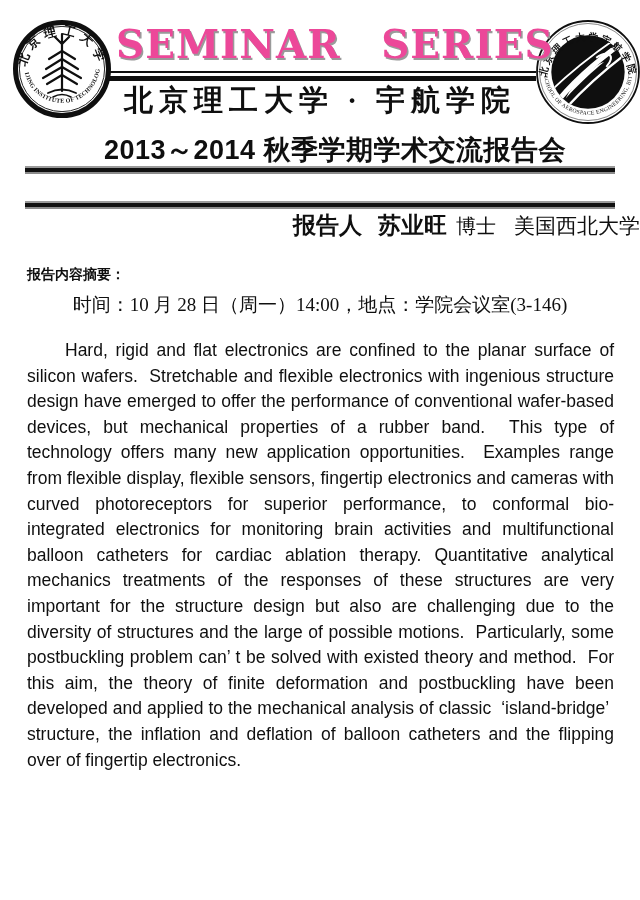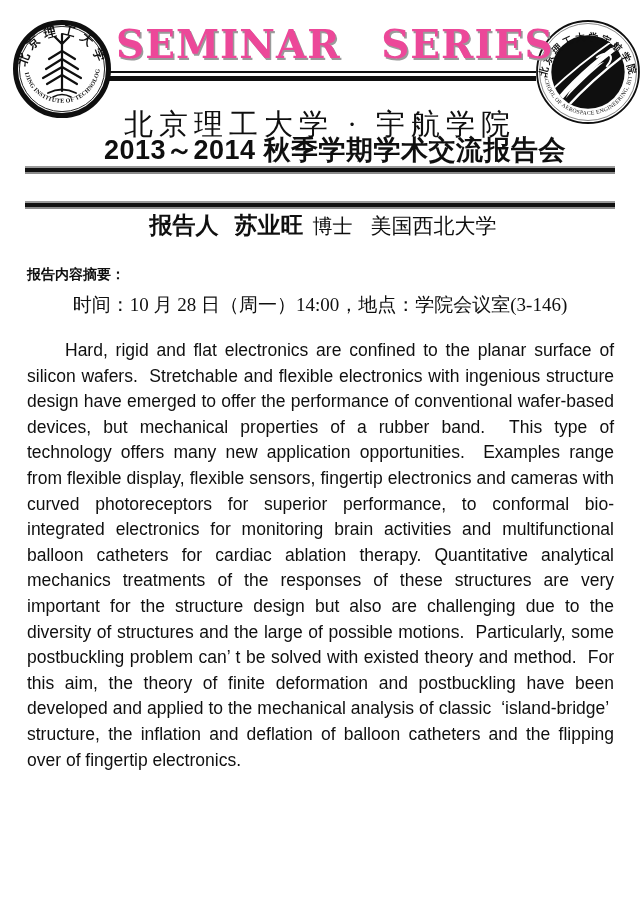--- a/index.html
+++ b/index.html
@@ -19,43 +19,42 @@
     word-spacing:26px;color:#ec4899;
     text-shadow:1.5px 1.5px 0 #9a9a9a;
     white-space:nowrap;
   }
   .header-rule{position:absolute;left:107px;width:429px;}
   .header-rule .thin{height:2px;background:#0f0f0f;}
   .header-rule .gap{height:3px;background:transparent;}
   .header-rule .thick{height:5px;background:#0f0f0f;}
   .school-line{
     position:absolute;left:0;right:0;top:83px;height:34px;
-    text-align:center;font-weight:normal;font-size:29px;line-height:34px;
+    text-align:center;font-weight:bold;font-size:29px;line-height:34px;
     letter-spacing:6px;font-family:"Liberation Serif","DejaVu Serif",serif;
     white-space:nowrap;
-    margin-top:24px;
   }
   .event-title{
     position:absolute;left:0;right:0;top:133px;height:34px;
     text-align:center;font-weight:bold;font-size:27px;line-height:34px;
     letter-spacing:0.5px;font-family:"Liberation Sans","DejaVu Sans",sans-serif;
     white-space:nowrap;
     padding-left:30px;
   }
   .groove-rule{
     position:absolute;left:25px;width:590px;height:4px;
     background:#101010;
     border-top:2px solid #9a9a9a;border-bottom:2px solid #8b8b8b;
   }
   .rule-1{top:166px;}
   .rule-2{top:201px;}
   
   .speaker-line{
     position:absolute;left:6px;right:0;top:211px;height:28px;
-    text-align:center;line-height:28px;white-space:nowrap;
+    text-align:right;line-height:28px;white-space:nowrap;
   }
   .speaker-label,.speaker-name{
     font-weight:bold;font-size:23px;
     font-family:"Liberation Sans","DejaVu Sans",sans-serif;
   }
   .speaker-label{margin-right:16px;}
   .speaker-degree{font-size:20px;margin-left:9px;}
   .speaker-affiliation{font-size:21px;margin-left:18px;}
   .time-line{
     position:absolute;left:0;right:0;top:244px;height:26px;

